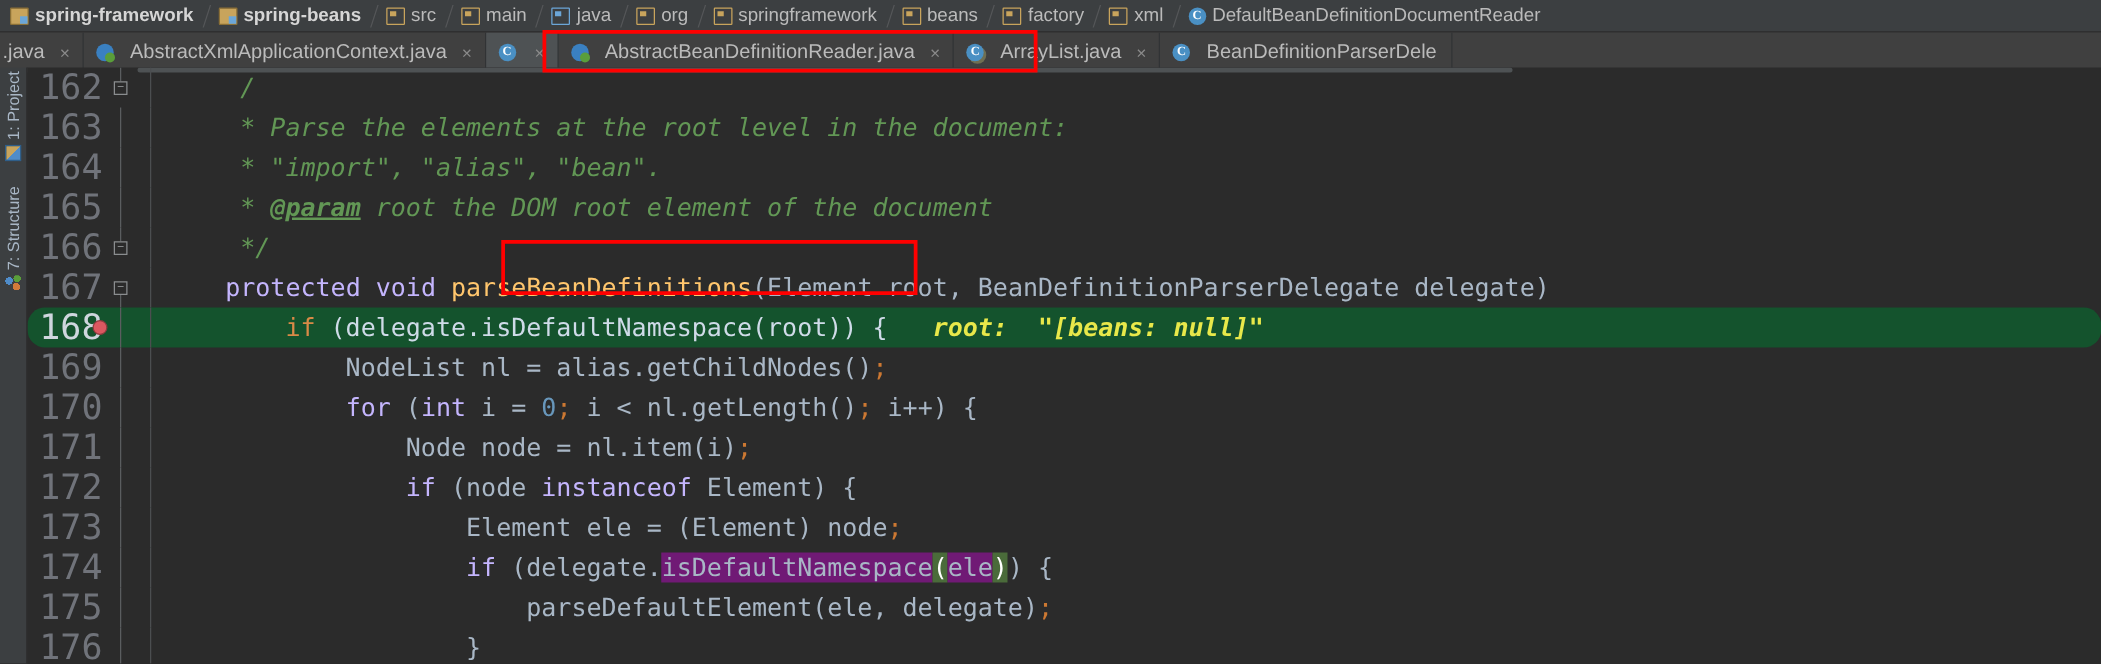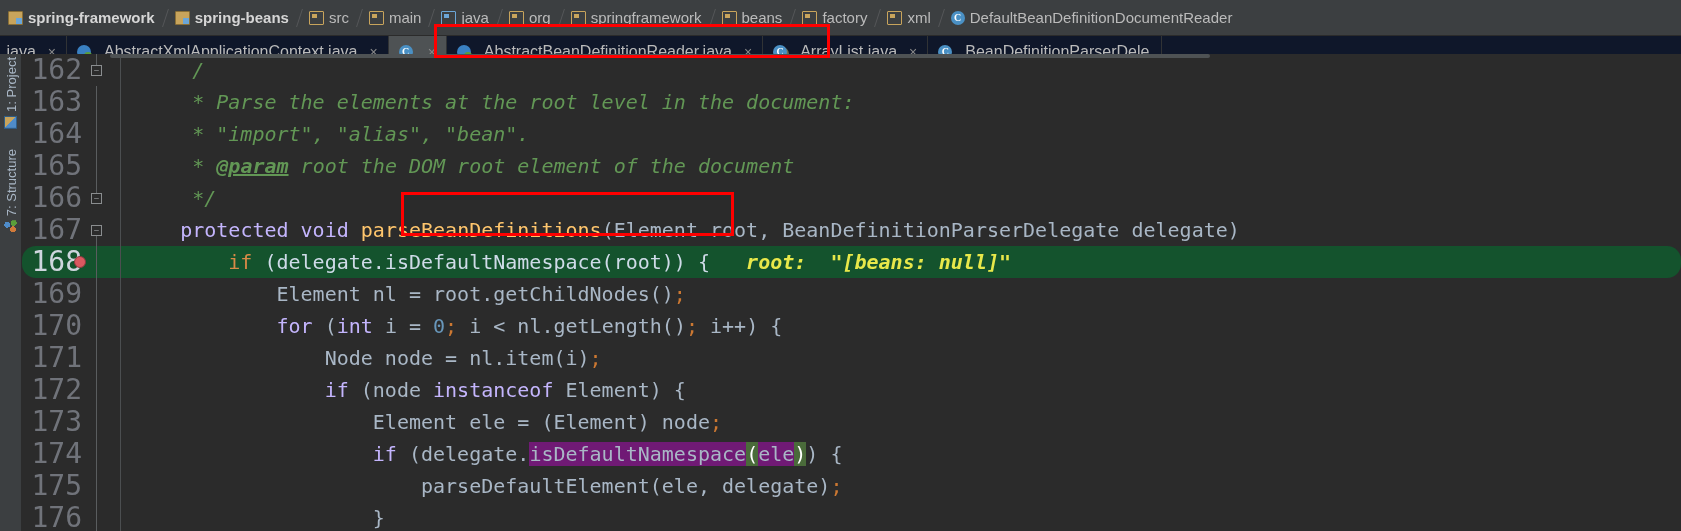--- a/index.html
+++ b/index.html
@@ -10,21 +10,21 @@
   }
   #app {
     position: relative;
     width: 1681px; height: 531px;
     overflow: hidden;
     background: #2b2b2b;
   }
 
   
   .breadcrumb-bar {
-    height: 36px;
+    height: 26px;
     background: #3c3f41;
     display: flex;
     align-items: center;
     padding-left: 4px;
     overflow: hidden;
     white-space: nowrap;
     border-bottom: 1px solid #2b2b2b;
   }
   .crumb {
     display: flex;
@@ -127,21 +127,21 @@
     position: absolute;
     right: -1px; bottom: -1px;
     width: 8px; height: 8px;
     border-radius: 50%;
     background: #5a9e3a;
   }
 
   
   .tab-bar {
     height: 32px;
-    background: #0f172a;
+    background: #404040;
     display: flex;
     align-items: stretch;
     overflow: hidden;
     white-space: nowrap;
     position: relative;
   }
   .tab {
     display: flex;
     align-items: center;
     padding: 0 10px;
@@ -418,21 +418,21 @@
   <div class="editor">
     <div class="hscroll-top"></div>
     <div id="code-lines">
         <div class="code-line"><div class="gutter">162</div><div class="fold-col"><span class="fold-line" style="bottom: 16px;"></span><span class="fold-marker">−</span></div><div class="indent-col"><span class="indent-guide" style="left: 14px;"></span></div><div class="code-text"><span class="t-plain">     </span><span class="t-cmt">/</span></div></div>
         <div class="code-line"><div class="gutter">163</div><div class="fold-col"><span class="fold-line"></span></div><div class="indent-col"><span class="indent-guide" style="left: 14px;"></span></div><div class="code-text"><span class="t-cmt">     * Parse the elements at the root level in the document:</span></div></div>
         <div class="code-line"><div class="gutter">164</div><div class="fold-col"><span class="fold-line"></span></div><div class="indent-col"><span class="indent-guide" style="left: 14px;"></span></div><div class="code-text"><span class="t-cmt">     * "import", "alias", "bean".</span></div></div>
         <div class="code-line"><div class="gutter">165</div><div class="fold-col"><span class="fold-line"></span></div><div class="indent-col"><span class="indent-guide" style="left: 14px;"></span></div><div class="code-text"><span class="t-cmt">     * </span><span class="t-cmt-tag">@param</span><span class="t-cmt"> root the DOM root element of the document</span></div></div>
         <div class="code-line"><div class="gutter">166</div><div class="fold-col"><span class="fold-line" style="bottom: 16px;"></span><span class="fold-marker">−</span></div><div class="indent-col"><span class="indent-guide" style="left: 14px;"></span></div><div class="code-text"><span class="t-cmt">     */</span></div></div>
         <div class="code-line"><div class="gutter">167</div><div class="fold-col"><span class="fold-line" style="top: 16px;"></span><span class="fold-marker">−</span></div><div class="indent-col"><span class="indent-guide" style="left: 14px;"></span></div><div class="code-text"><span class="t-plain">    </span><span class="t-kw">protected void </span><span class="t-method">parseBeanDefinitions</span><span class="t-plain">(Element root, BeanDefinitionParserDelegate delegate)</span></div></div>
         <div class="code-line highlight"><div class="gutter">168<span class="breakpoint"></span></div><div class="fold-col"><span class="fold-line"></span></div><div class="indent-col"><span class="indent-guide" style="left: 14px;"></span></div><div class="code-text"><span class="t-plain">        </span><span class="t-kw">if </span><span class="t-plain">(delegate.isDefaultNamespace(root)) {</span><span class="t-plain">   </span><span class="t-debug">root:  "[beans: null]"</span></div></div>
-        <div class="code-line"><div class="gutter">169</div><div class="fold-col"><span class="fold-line"></span></div><div class="indent-col"><span class="indent-guide" style="left: 14px;"></span></div><div class="code-text"><span class="t-plain">            Element nl = root.getChildNodes()</span><span class="t-semi">;</span></div></div>
+        <div class="code-line"><div class="gutter">169</div><div class="fold-col"><span class="fold-line"></span></div><div class="indent-col"><span class="indent-guide" style="left: 14px;"></span></div><div class="code-text"><span class="t-plain">            NodeList nl = alias.getChildNodes()</span><span class="t-semi">;</span></div></div>
         <div class="code-line"><div class="gutter">170</div><div class="fold-col"><span class="fold-line"></span></div><div class="indent-col"><span class="indent-guide" style="left: 14px;"></span></div><div class="code-text"><span class="t-plain">            </span><span class="t-kw">for </span><span class="t-plain">(</span><span class="t-kw">int </span><span class="t-plain">i = </span><span class="t-num">0</span><span class="t-semi">;</span><span class="t-plain"> i &lt; nl.getLength()</span><span class="t-semi">;</span><span class="t-plain"> i++) {</span></div></div>
         <div class="code-line"><div class="gutter">171</div><div class="fold-col"><span class="fold-line"></span></div><div class="indent-col"><span class="indent-guide" style="left: 14px;"></span></div><div class="code-text"><span class="t-plain">                Node node = nl.item(i)</span><span class="t-semi">;</span></div></div>
         <div class="code-line"><div class="gutter">172</div><div class="fold-col"><span class="fold-line"></span></div><div class="indent-col"><span class="indent-guide" style="left: 14px;"></span></div><div class="code-text"><span class="t-plain">                </span><span class="t-kw">if </span><span class="t-plain">(node </span><span class="t-kw">instanceof </span><span class="t-plain">Element) {</span></div></div>
         <div class="code-line"><div class="gutter">173</div><div class="fold-col"><span class="fold-line"></span></div><div class="indent-col"><span class="indent-guide" style="left: 14px;"></span></div><div class="code-text"><span class="t-plain">                    Element ele = (Element) node</span><span class="t-semi">;</span></div></div>
         <div class="code-line"><div class="gutter">174</div><div class="fold-col"><span class="fold-line"></span></div><div class="indent-col"><span class="indent-guide" style="left: 14px;"></span></div><div class="code-text"><span class="t-plain">                    </span><span class="t-kw">if </span><span class="t-plain">(delegate.</span><span class="t-plain t-hl-usage">isDefaultNamespace</span><span class="t-brace-match">(</span><span class="t-plain t-hl-usage">ele</span><span class="t-brace-match">)</span><span class="t-plain">) {</span></div></div>
         <div class="code-line"><div class="gutter">175</div><div class="fold-col"><span class="fold-line"></span></div><div class="indent-col"><span class="indent-guide" style="left: 14px;"></span></div><div class="code-text"><span class="t-plain">                        parseDefaultElement(ele, delegate)</span><span class="t-semi">;</span></div></div>
         <div class="code-line"><div class="gutter">176</div><div class="fold-col"><span class="fold-line"></span></div><div class="indent-col"><span class="indent-guide" style="left: 14px;"></span></div><div class="code-text"><span class="t-plain">                    }</span></div></div>
       </div>
   </div>
 

